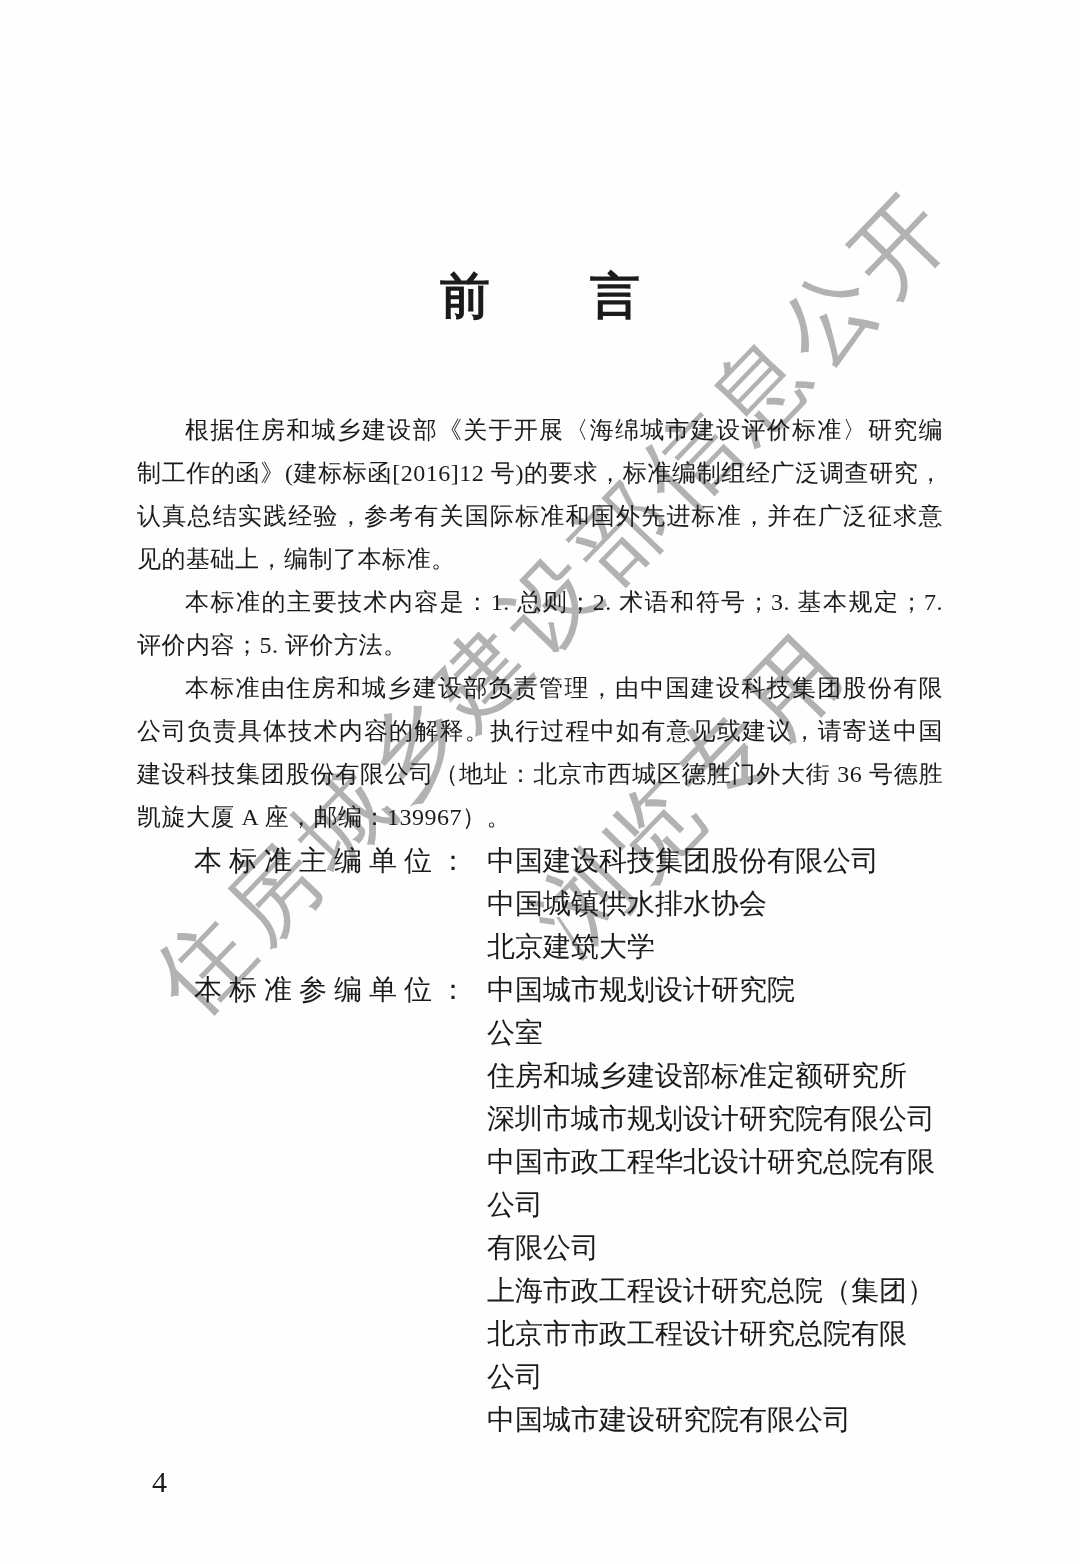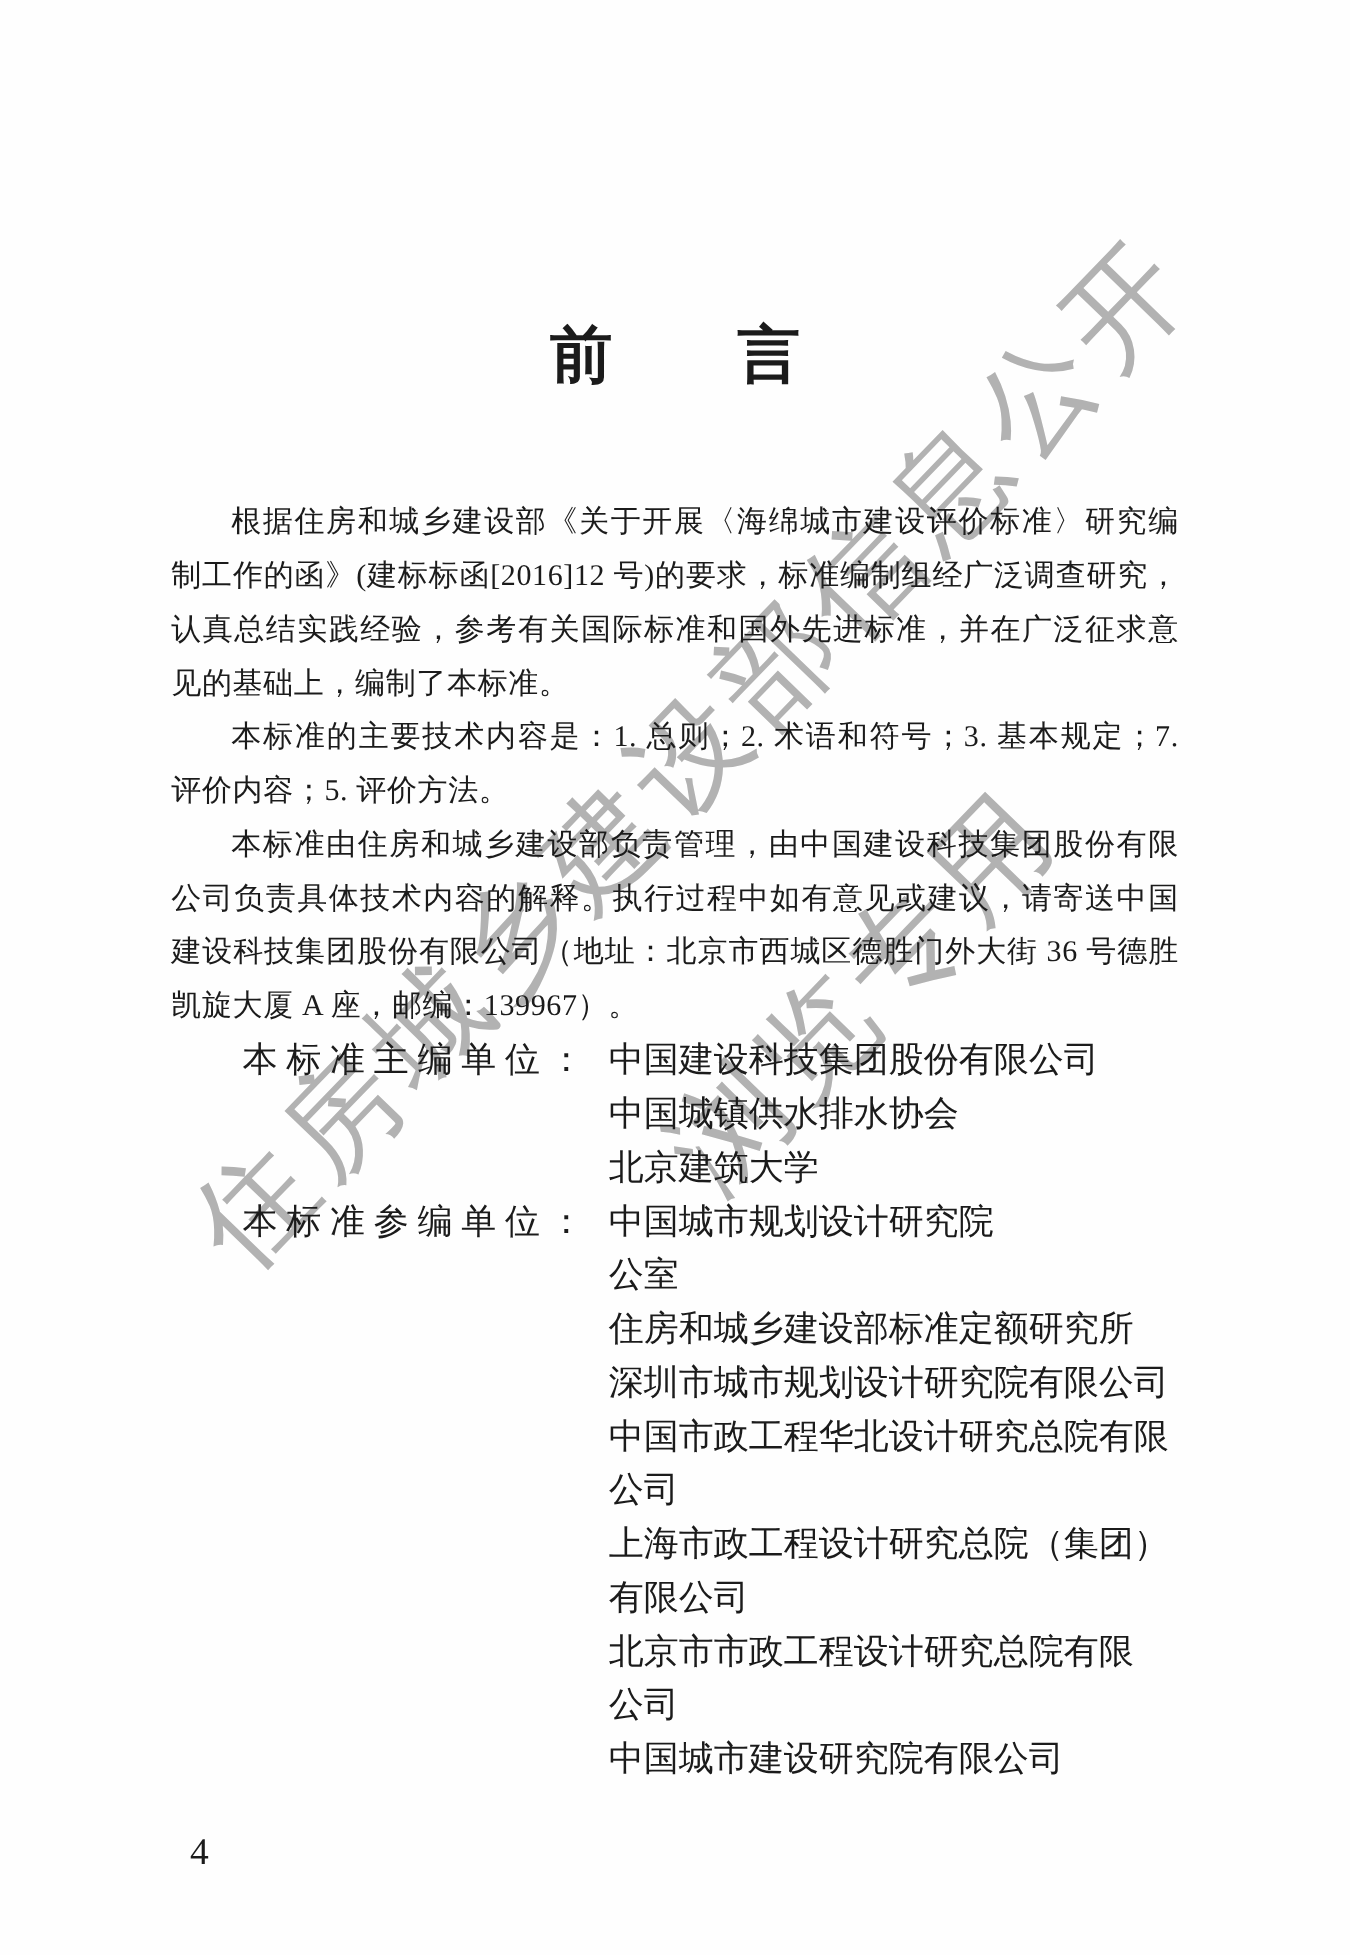--- a/index.html
+++ b/index.html
@@ -22,21 +22,21 @@
     color:#b2b2b2;
     transform:rotate(-46deg);
     transform-origin:left center;
     user-select:none;
   }
   .wm-1 { left:172px; top:952px; }
   .wm-2 { left:552px; top:890px; }
 
   .content {
     position:absolute;
-    left:137px; top:252px;
+    left:137px; top:264px;
     width:806px;
     z-index:2;
   }
   .title {
     margin:0 0 81px 0;
     font-size:50px;
     line-height:64px;
     font-weight:700;
     text-align:center;
   }
@@ -92,22 +92,22 @@
 
     <div class="unit-row">
       <div class="unit-label">本标准参编单位：</div>
       <div class="unit-list">
           <div class="unit-line">中国城市规划设计研究院</div>
           <div class="unit-line">公室</div>
           <div class="unit-line">住房和城乡建设部标准定额研究所</div>
           <div class="unit-line">深圳市城市规划设计研究院有限公司</div>
           <div class="unit-line">中国市政工程华北设计研究总院有限</div>
           <div class="unit-line">公司</div>
+          <div class="unit-line">有限公司</div>
           <div class="unit-line">上海市政工程设计研究总院（集团）</div>
-          <div class="unit-line">有限公司</div>
           <div class="unit-line">北京市市政工程设计研究总院有限</div>
           <div class="unit-line">公司</div>
           <div class="unit-line">中国城市建设研究院有限公司</div>
         </div>
     </div>
   </div>
 
   <div class="page-num">4</div>
 </div>
 

